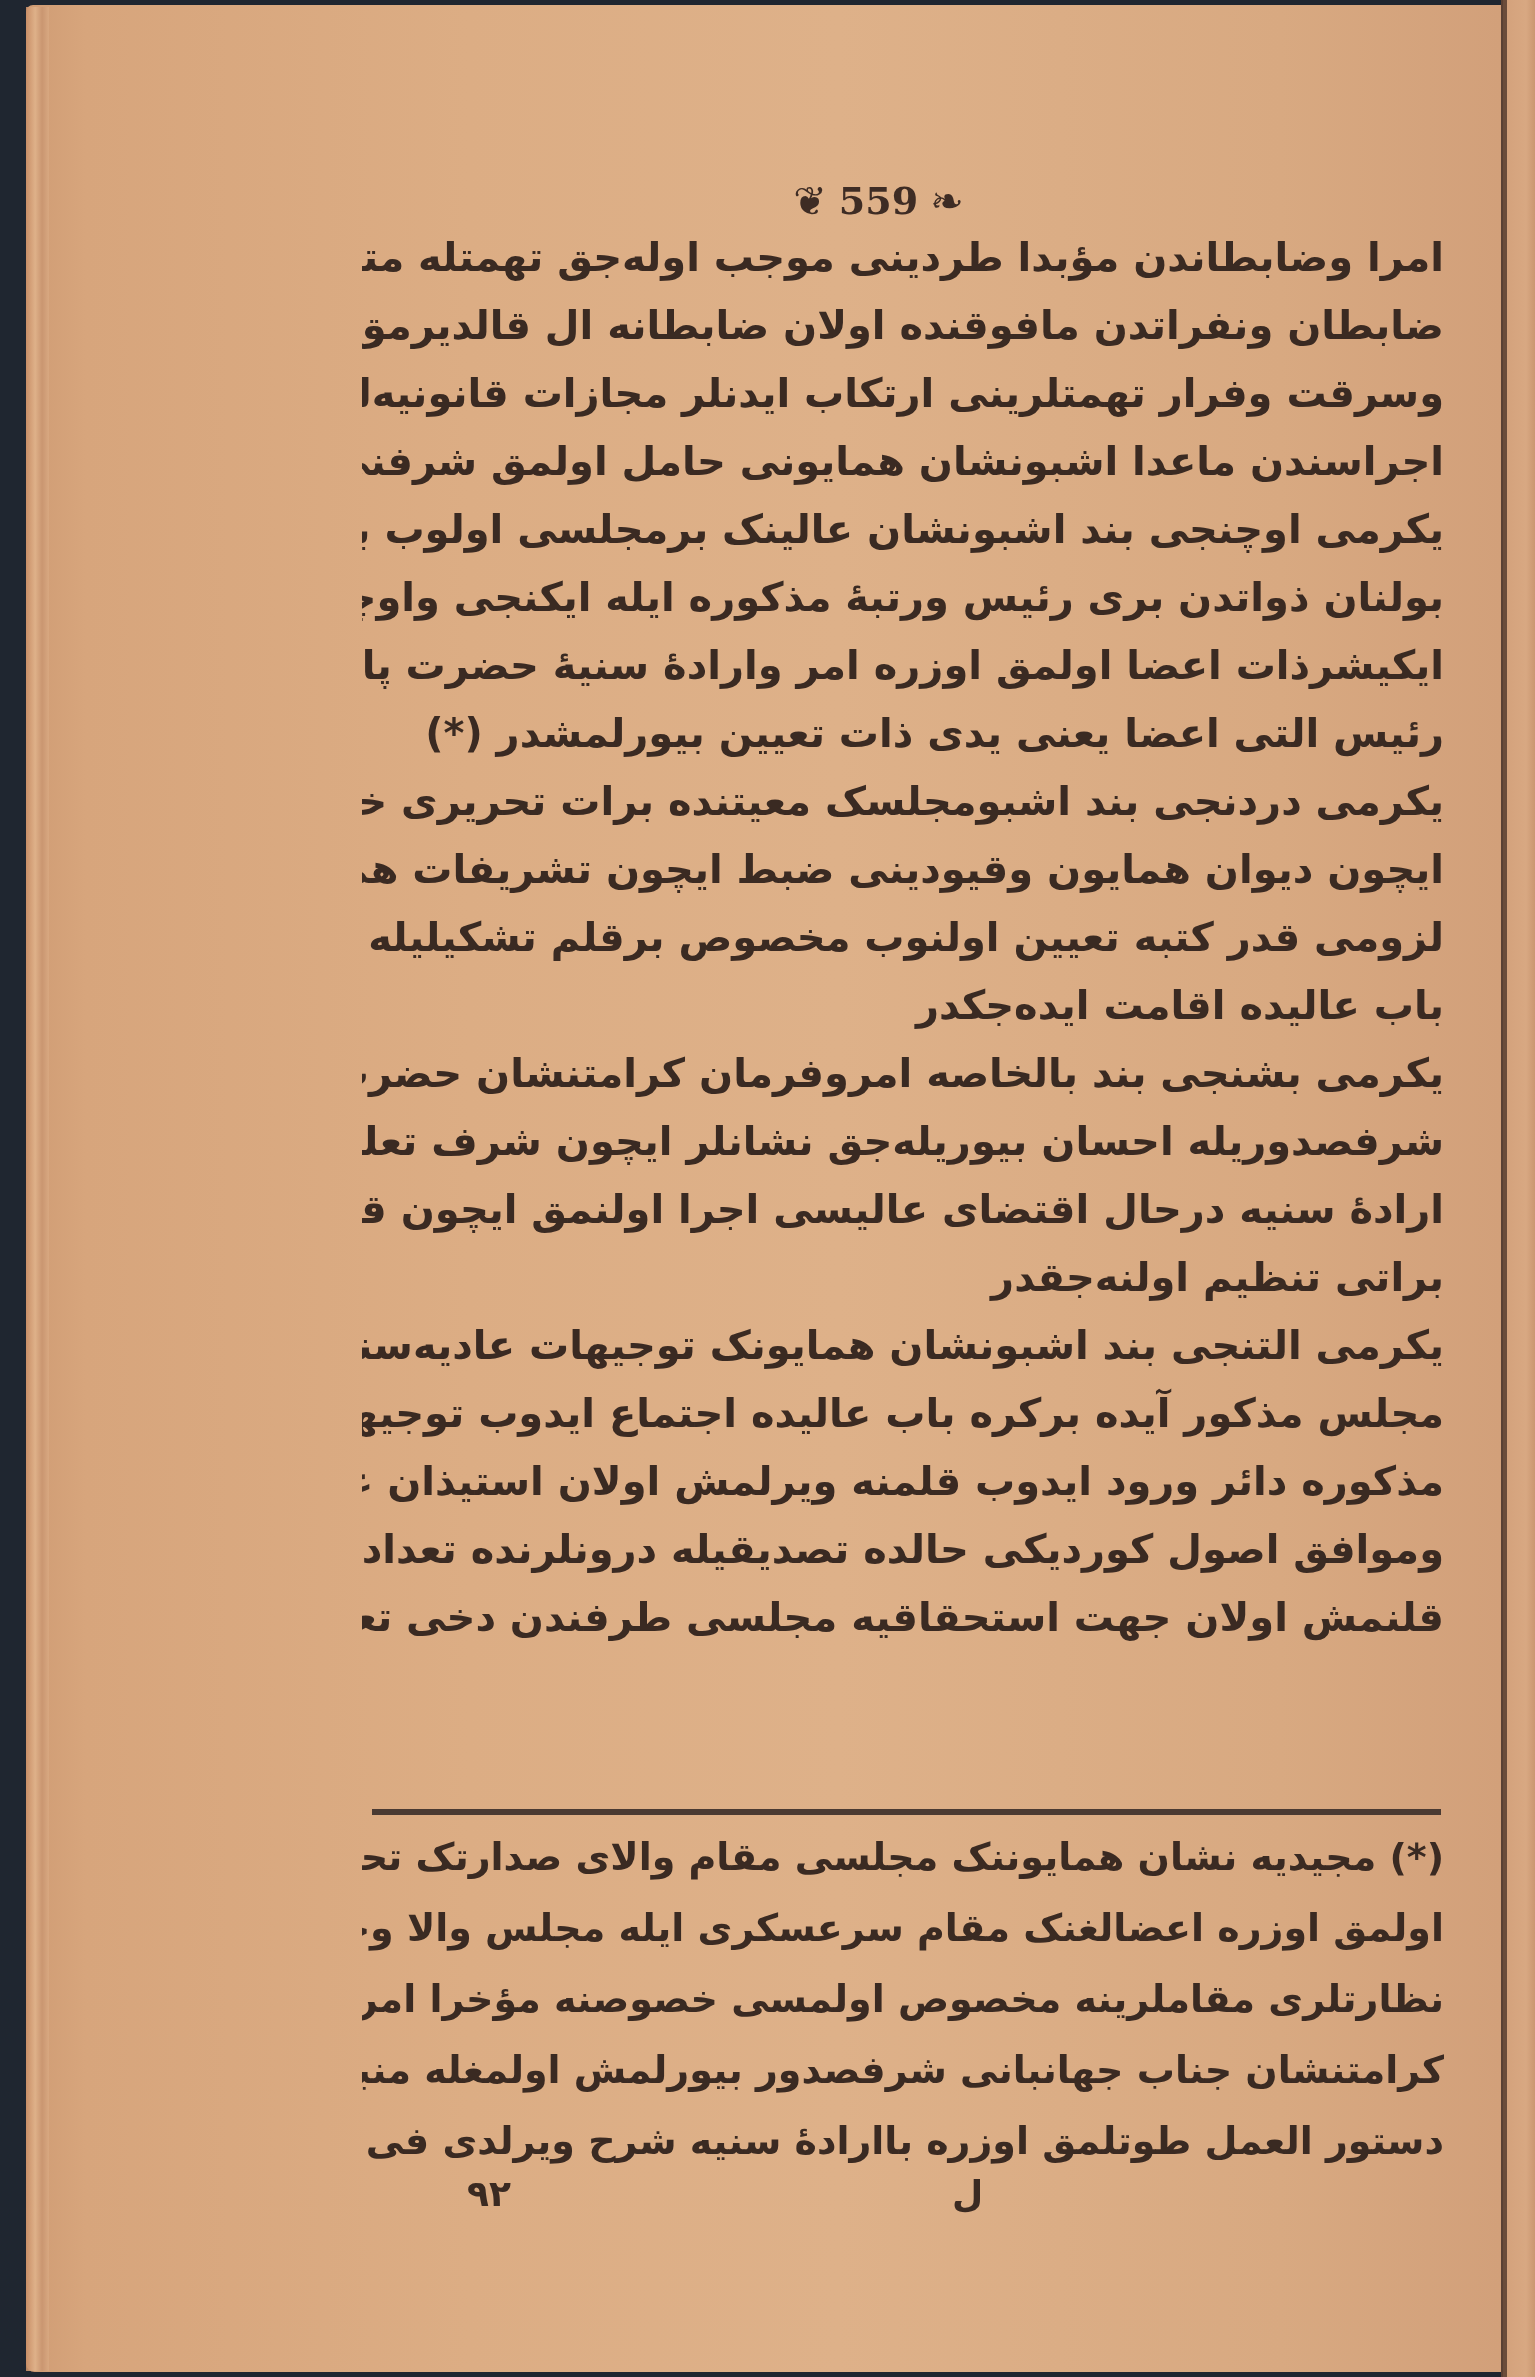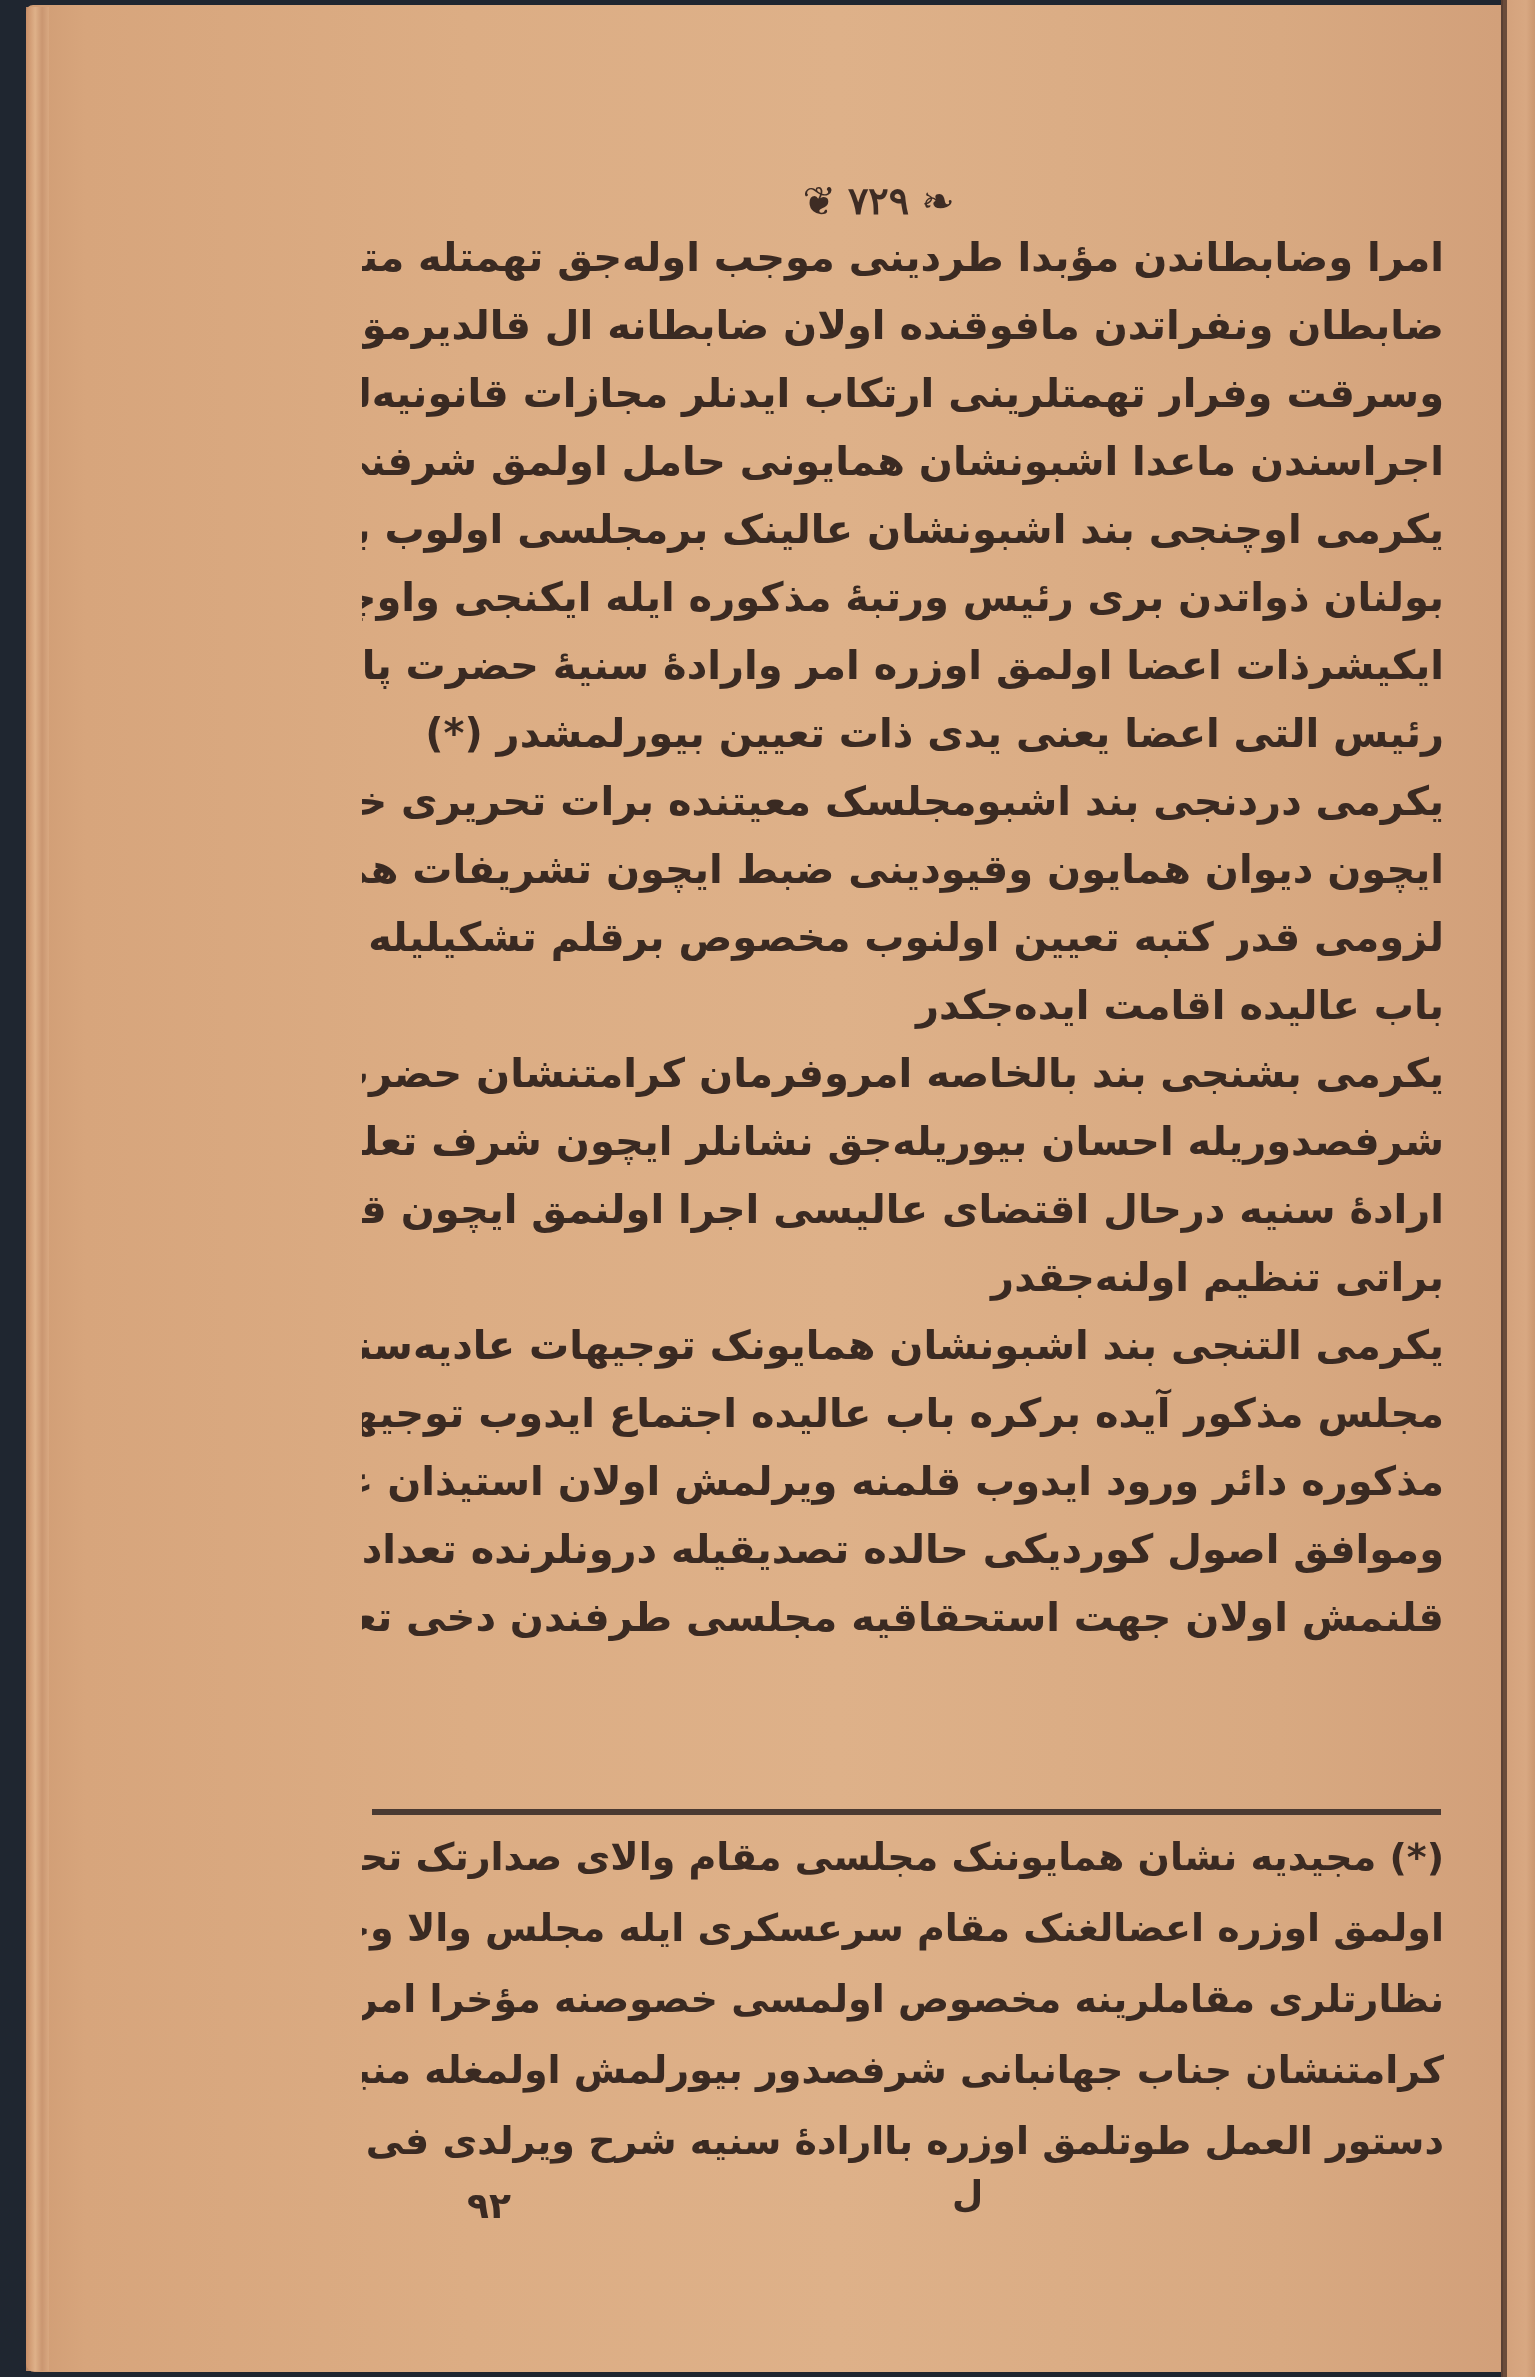--- a/index.html
+++ b/index.html
@@ -50,33 +50,33 @@
       background: #4a3a32;
     }
     .footnote { top: 1822px; }
     .footnote .line { height: 71px; line-height: 71px; font-size: 38px; }
     .signature {
       position: absolute; top: 2173px; left: 346px; width: 1082px; height: 61px;
       direction: rtl; color: #3a2a22; font-family: "DejaVu Sans", sans-serif;
       font-size: 36px; font-weight: bold;
     }
     .sig-letter { position: absolute; left: 606px; top: 0; }
-    .sig-number { position: absolute; left: 121px; top: 12px; }
+    .sig-number { position: absolute; left: 121px; top: 0; }
   </style>
 </head>
 <body>
 
 <div class="page"></div>
 <div class="page-edge-left"></div>
 <div class="spine-line"></div>
 <div class="binding-right"></div>
 
 <div class="header">
   <span class="ornament">❧</span>
-  <span class="page-num">٧٢٩</span>
+  <span class="page-num">559</span>
   <span class="ornament">❦</span>
 </div>
 
 <div class="text-block body-lines" id="body">
     <div class="line">امرا وضابطاندن مؤبدا طردینی موجب اوله‌جق تهمتله متهم اولنلر وکوچک</div>
     <div class="line">ضابطان ونفراتدن مافوقنده اولان ضابطانه ال قالدیرمق وقتل نفوس</div>
     <div class="line">وسرقت وفرار تهمتلرینی ارتکاب ایدنلر مجازات قانونیه‌لرینک بشقه‌جه</div>
     <div class="line">اجراسندن ماعدا اشبونشان همایونی حامل اولمق شرفنی دخی ضایع</div>
     <div class="line">یکرمی اوچنجی بند     اشبونشان عالینک برمجلسی اولوب برنجی رتبه‌سنده</div>
     <div class="line">بولنان ذواتدن بری رئیس ورتبهٔ مذکوره ایله ایکنجی واوچنجی رتبه‌لرندن</div>

